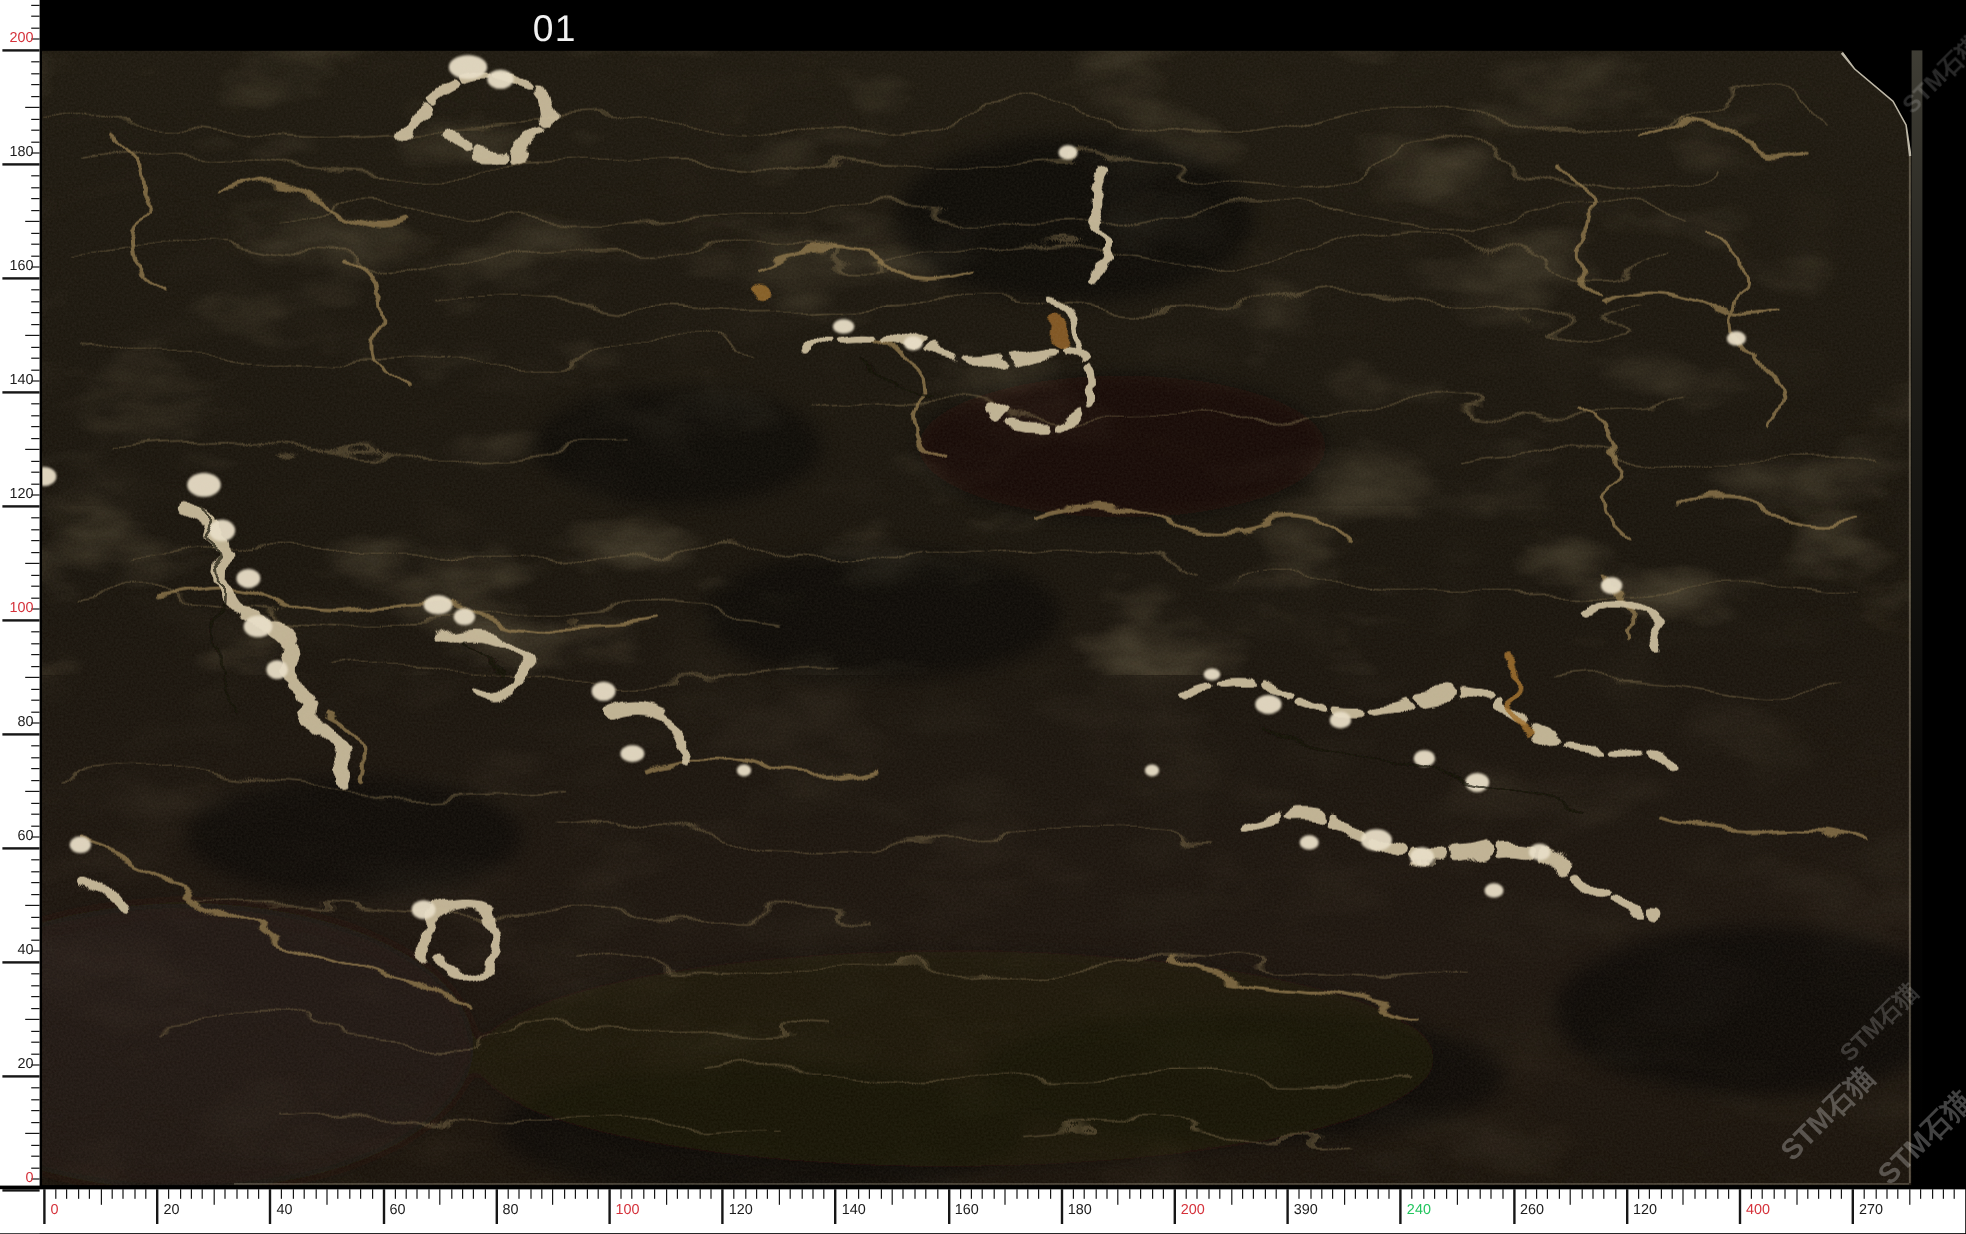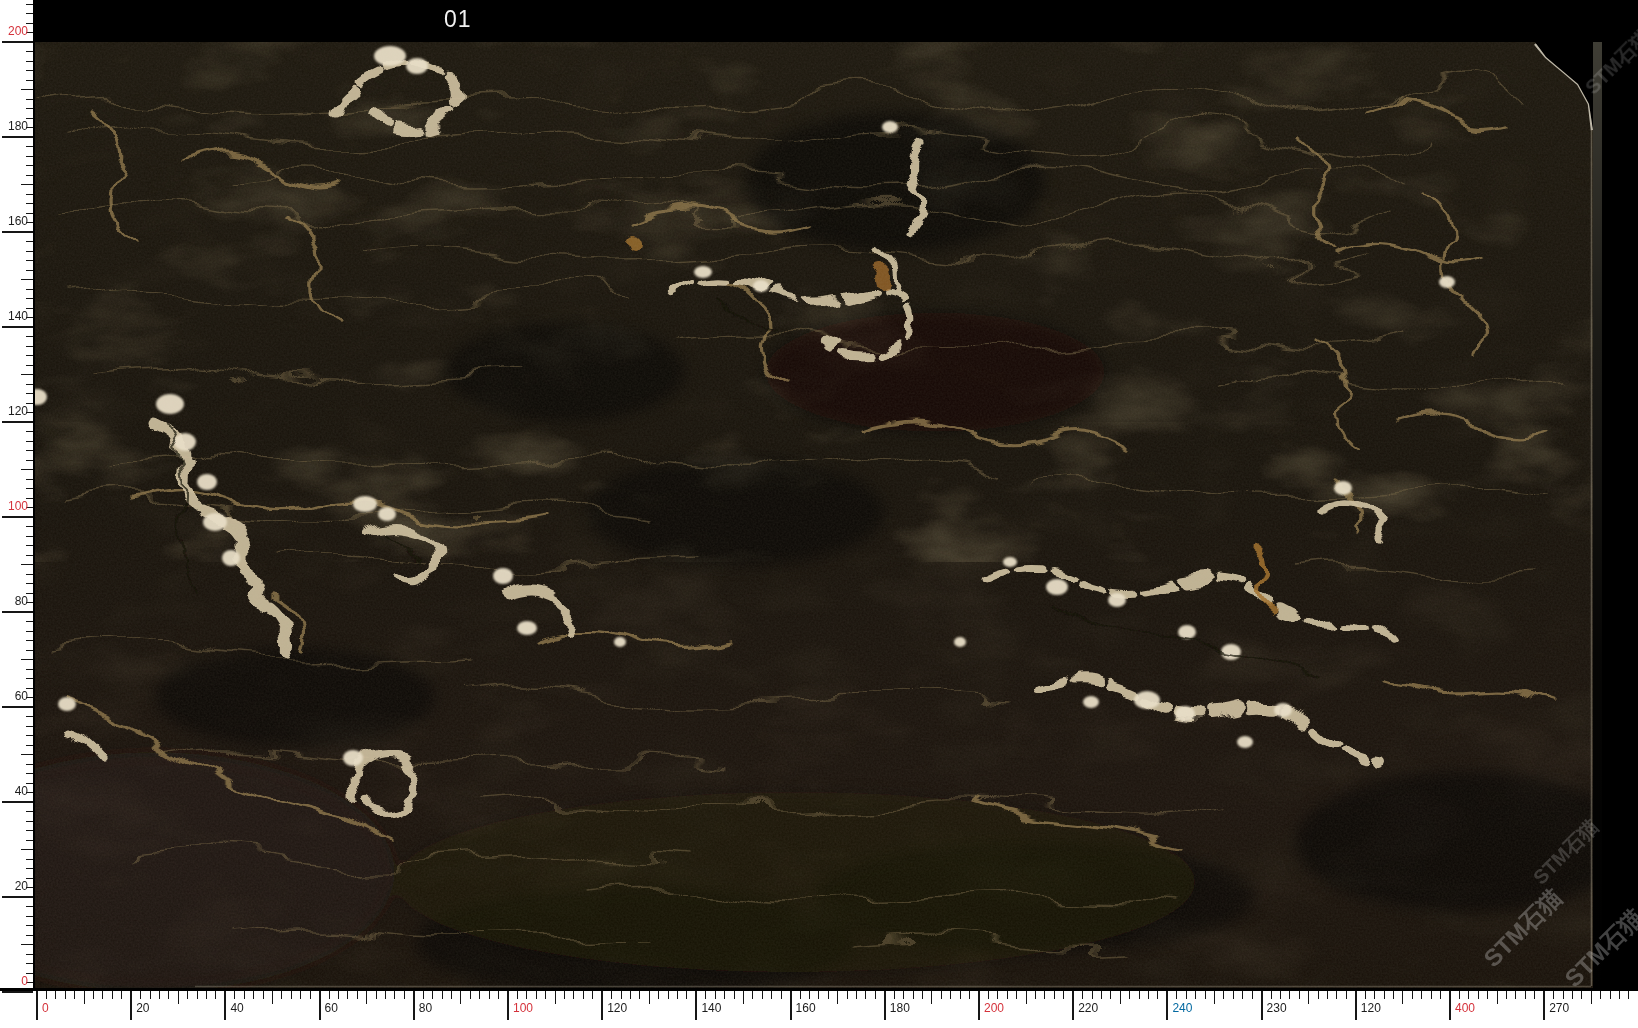--- a/index.html
+++ b/index.html
@@ -11,21 +11,21 @@
   .abs{position:absolute;}
   #left-ruler-strip{left:0;top:0;width:33px;height:1028px;background:#fff;z-index:3;}
   #bottom-ruler-strip{left:0;top:991px;width:1638px;height:37px;background:#fff;z-index:3;}
   #axis-line{left:0;top:988px;width:1638px;height:3px;background:#000;z-index:4;}
   #left-ruler,#bottom-ruler{z-index:5;}
   #left-ruler{left:0;top:0;width:33px;height:1028px;}
   #bottom-ruler{left:0;top:991px;width:1638px;height:37px;}
   #slab-wrap{left:35px;top:42px;width:1558px;height:946px;z-index:1;}
   #slab-edge-face{left:1593px;top:42px;width:9px;height:946px;z-index:2;
     background:linear-gradient(180deg, rgba(74,72,62,0.85), rgba(52,50,42,0.55) 30%, rgba(24,22,18,0.25) 65%, rgba(0,0,0,0));}
-  #slab-label{left:444px;top:6px;font-size:23px;letter-spacing:1px;z-index:6;}
+  #slab-label{left:444px;top:6px;font-size:31px;letter-spacing:1px;z-index:6;}
   .watermark{z-index:7;white-space:nowrap;font-weight:bold;pointer-events:none;}
   .tickdiv{position:absolute;}
   .rlabel{position:absolute;font-size:12px;line-height:18px;}
 </style>
 </head>
 <body>
 
 <div id="canvas">
 
   <div class="abs" id="slab-wrap">
@@ -506,23 +506,23 @@
       <div class="rlabel" style="left: 136.2px; top: 8px; color: rgb(28, 28, 28);">20</div>
       <div class="rlabel" style="left: 230.4px; top: 8px; color: rgb(28, 28, 28);">40</div>
       <div class="rlabel" style="left: 324.6px; top: 8px; color: rgb(28, 28, 28);">60</div>
       <div class="rlabel" style="left: 418.8px; top: 8px; color: rgb(28, 28, 28);">80</div>
       <div class="rlabel" style="left: 513px; top: 8px; color: rgb(213, 50, 59);">100</div>
       <div class="rlabel" style="left: 607.2px; top: 8px; color: rgb(28, 28, 28);">120</div>
       <div class="rlabel" style="left: 701.4px; top: 8px; color: rgb(28, 28, 28);">140</div>
       <div class="rlabel" style="left: 795.6px; top: 8px; color: rgb(28, 28, 28);">160</div>
       <div class="rlabel" style="left: 889.8px; top: 8px; color: rgb(28, 28, 28);">180</div>
       <div class="rlabel" style="left: 984px; top: 8px; color: rgb(213, 50, 59);">200</div>
-      <div class="rlabel" style="left: 1078.2px; top: 8px; color: rgb(28, 28, 28);">220</div>
-      <div class="rlabel" style="left: 1172.4px; top: 8px; color: #0369a1;">240</div>
-      <div class="rlabel" style="left: 1266.6px; top: 8px; color: rgb(28, 28, 28);">230</div>
+      <div class="rlabel" style="left: 1078.2px; top: 8px; color: rgb(28, 28, 28);">390</div>
+      <div class="rlabel" style="left: 1172.4px; top: 8px; color: #22c55e;">240</div>
+      <div class="rlabel" style="left: 1266.6px; top: 8px; color: rgb(28, 28, 28);">260</div>
       <div class="rlabel" style="left: 1360.8px; top: 8px; color: rgb(28, 28, 28);">120</div>
       <div class="rlabel" style="left: 1455px; top: 8px; color: rgb(213, 50, 59);">400</div>
       <div class="rlabel" style="left: 1549.2px; top: 8px; color: rgb(28, 28, 28);">270</div>
     </div>
 
 <span class="abs watermark" style="left: 1523px; top: 928px; font-size: 24px; color: rgb(255, 255, 255); opacity: 0.26; transform: translate(-50%, -50%) rotate(-45deg);">STM石猫</span>
     <span class="abs watermark" style="left: 1604px; top: 948px; font-size: 24px; color: rgb(255, 255, 255); opacity: 0.26; transform: translate(-50%, -50%) rotate(-45deg);">STM石猫</span>
     <span class="abs watermark" style="left: 1566px; top: 852px; font-size: 20px; color: rgb(255, 255, 255); opacity: 0.18; transform: translate(-50%, -50%) rotate(-45deg);">STM石猫</span>
     <span class="abs watermark" style="left: 1618px; top: 62px; font-size: 20px; color: rgb(255, 255, 255); opacity: 0.16; transform: translate(-50%, -50%) rotate(-45deg);">STM石猫</span>
   </div>

